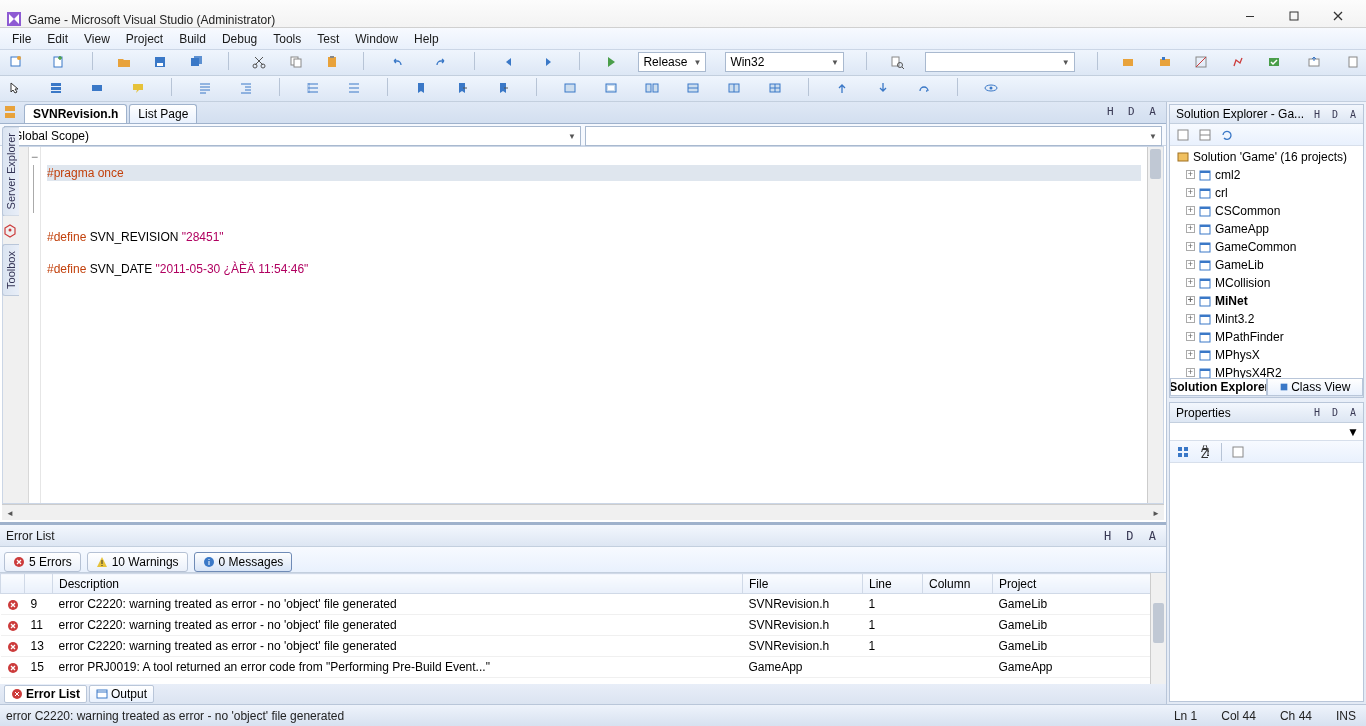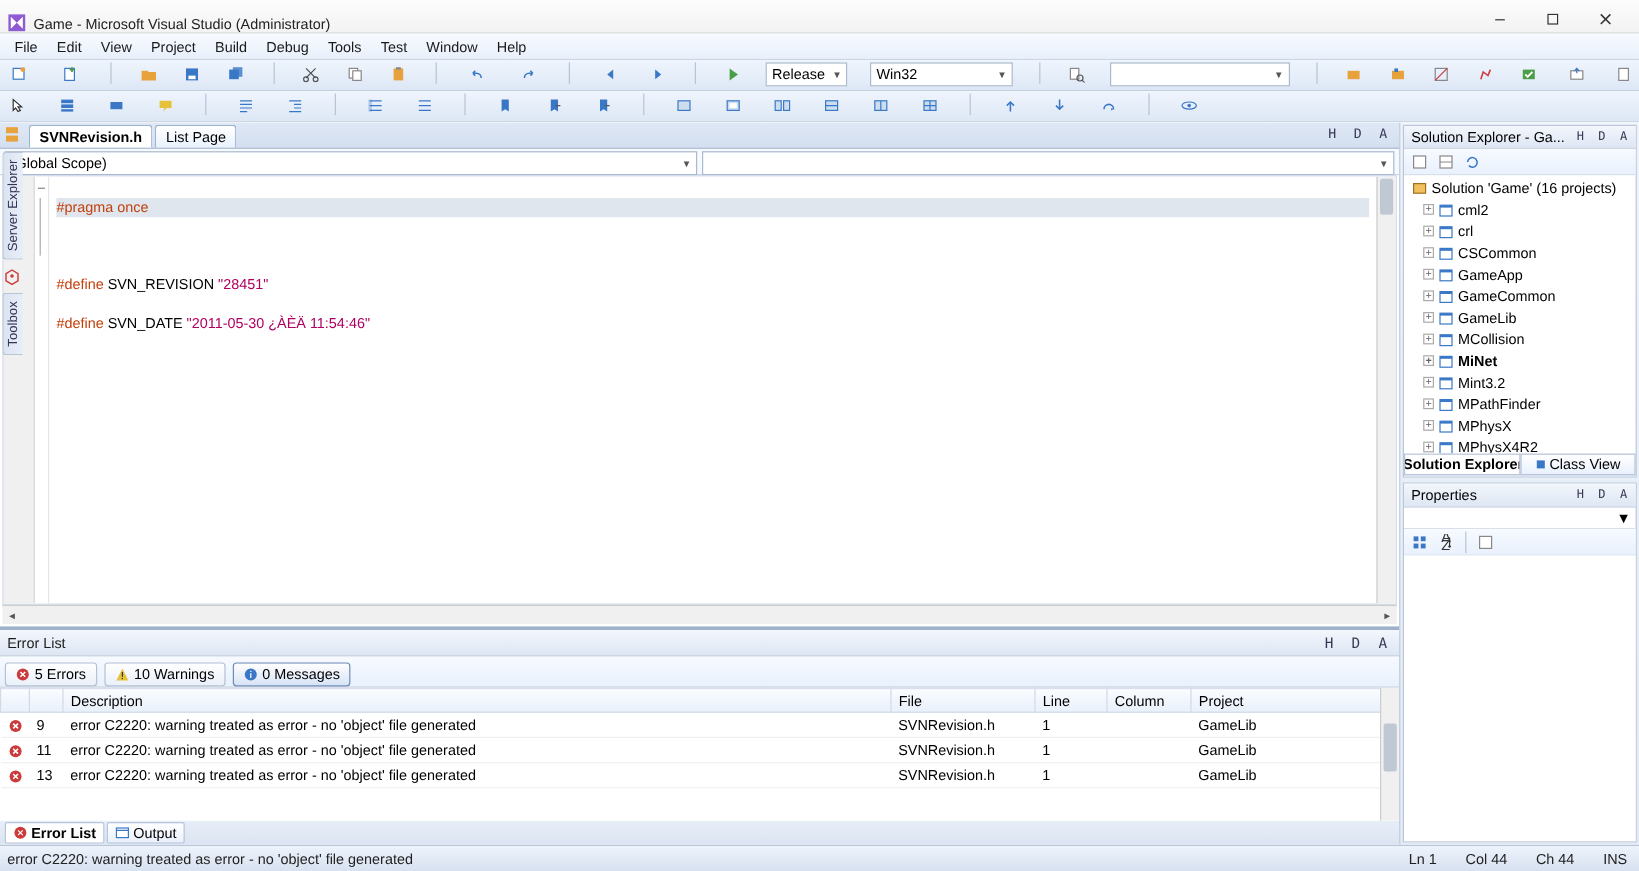--- a/index.html
+++ b/index.html
@@ -542,20 +542,32 @@
                     <circle cx="6" cy="6" r="5" fill="#cc3b3b"></circle>
                     <path d="M4 4l4 4M8 4l-4 4" stroke="#fff" stroke-width="1.3"></path>
                   </svg></td>
                 <td>13</td>
                 <td>error C2220: warning treated as error - no 'object' file generated</td>
                 <td>SVNRevision.h</td>
                 <td>1</td>
                 <td></td>
                 <td>GameLib</td>
               </tr>
+              <tr>
+                <td><svg class="erric" viewBox="0 0 12 12">
+                    <circle cx="6" cy="6" r="5" fill="#cc3b3b"></circle>
+                    <path d="M4 4l4 4M8 4l-4 4" stroke="#fff" stroke-width="1.3"></path>
+                  </svg></td>
+                <td>15</td>
+                <td>error PRJ0019: A tool returned an error code from "Performing Pre-Build Event..."</td>
+                <td>GameApp</td>
+                <td></td>
+                <td></td>
+                <td>GameApp</td>
+              </tr>
             </tbody>
         </table>
         <div class="vscroll2">
             <div class="thumb"></div>
           </div>
       </div>
       <div class="bottabs">
         <div class="bottab active">
             <svg class="ic" style="width:12px;height:12px" viewBox="0 0 12 12">
               <circle cx="6" cy="6" r="5" class="ic-red"></circle>

